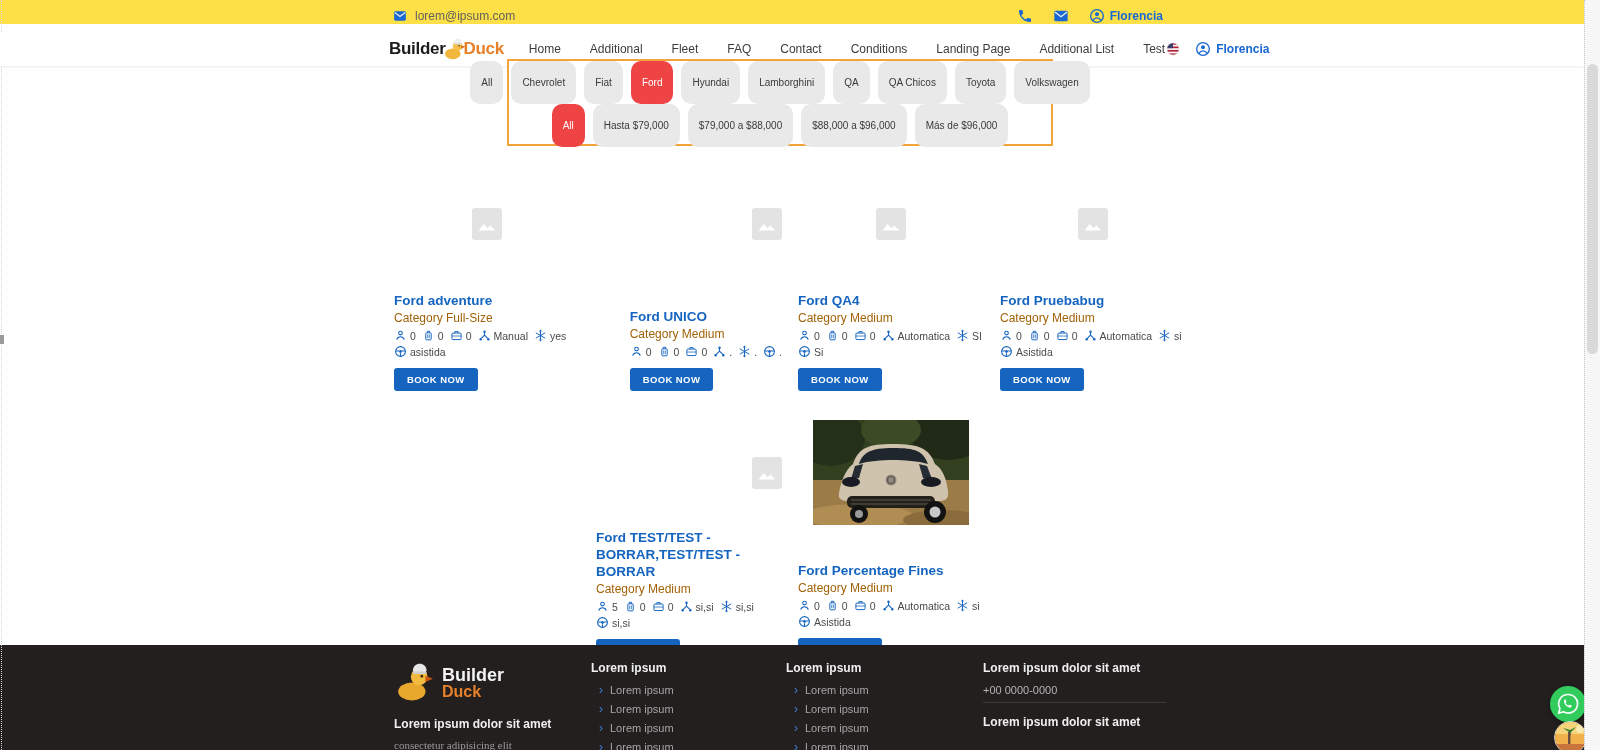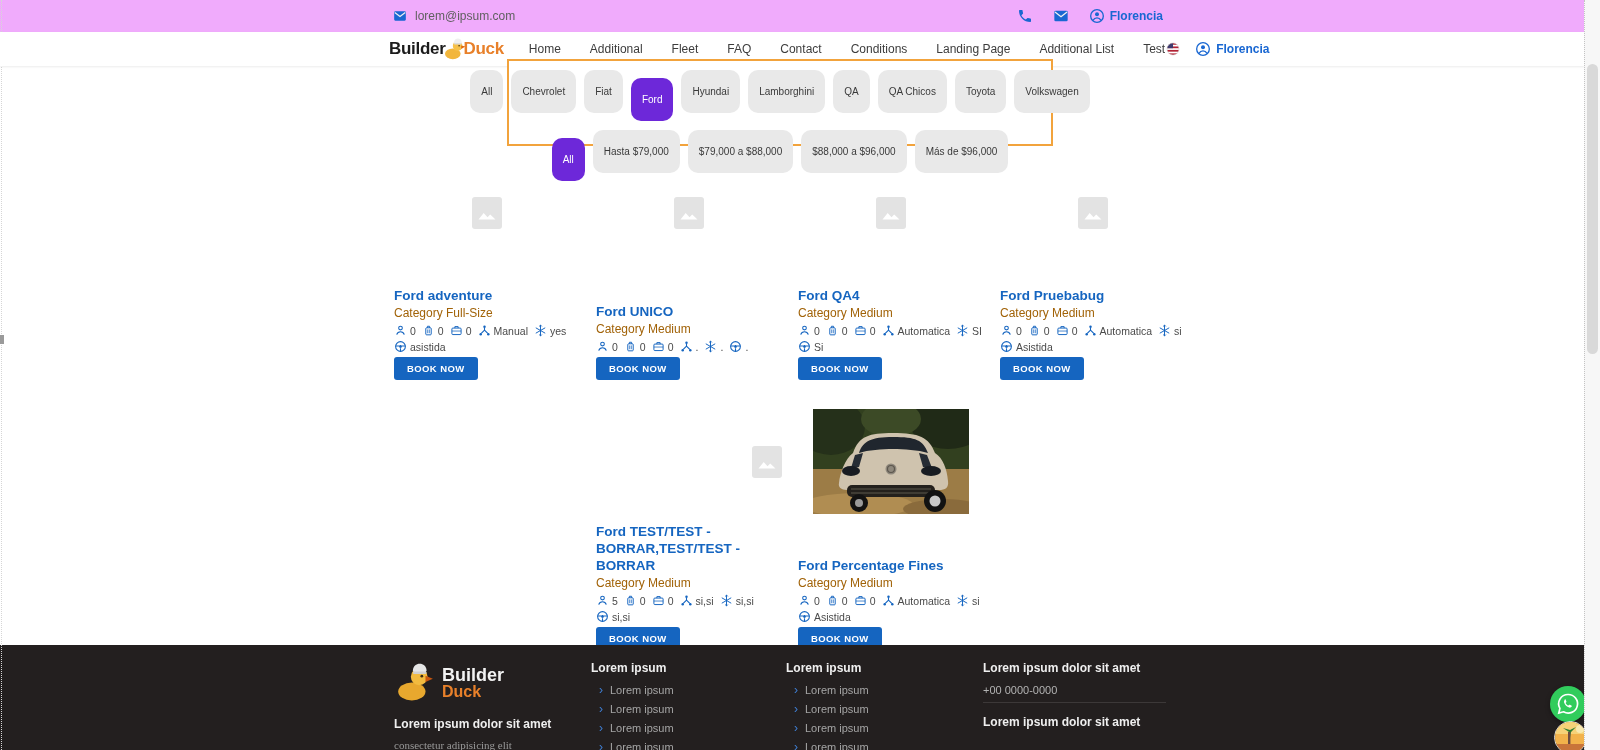--- a/index.html
+++ b/index.html
@@ -1,20 +1,20 @@
 <!DOCTYPE html>
 <html><head>
 <meta charset="utf-8">
 <style>
   * { margin:0; padding:0; box-sizing:border-box; }
   html,body { width:1600px; height:750px; overflow:hidden; background:#fff;
               font-family:"Liberation Sans", sans-serif; position:relative; }
 
   
-  .topbar { position:absolute; top:0; left:0; right:16px; height:32px; background:#f0abfc; }
+  .topbar { position:absolute; top:0; left:0; right:16px; height:24px; background:#fde047; }
   .topbar-inner { position:absolute; left:393px; width:770px; height:32px;
                   display:flex; align-items:center; justify-content:space-between; }
   .tb-left { display:flex; align-items:center; gap:8px; }
   .tb-right { display:flex; align-items:center; gap:20px; }
   .tb-email { font-size:12px; color:#5f5f5f; }
   .tb-user { display:flex; align-items:center; gap:5px; font-size:12px; color:#1967D2; font-weight:bold; cursor:pointer; }
   .icon16 { width:16px; height:16px; display:inline-block; }
   .icon14 { width:14px; height:14px; display:inline-block; }
 
   
@@ -29,37 +29,37 @@
   .nav-item { font-size:12px; color:#3c3c3c; cursor:pointer; white-space:nowrap; }
   .nav-right { margin-left:auto; display:flex; align-items:center; gap:14px; }
 
   
   .filterbox { position:absolute; left:507px; top:59px; width:546px; height:87px;
                background:#fff; border:2px solid #F2A33C; z-index:5;
                display:flex; flex-direction:column; justify-content:space-evenly; align-items:center; }
   .chip-row { display:flex; align-items:center; gap:8px; }
   .chip { background:#e9e9e9; color:#3a3a3a; font-size:10px; padding:16px 11px; border-radius:10px;
           cursor:pointer; white-space:nowrap; }
-  .chip.sel { background:#6d28d9; color:#fff;margin-top:17px; }
+  .chip.sel { background:#ef4444; color:#fff; }
 
   
-  .grid { position:absolute; left:394px; top:165px; width:792px;
+  .grid { position:absolute; left:394px; top:176px; width:792px;
           display:grid; grid-template-columns:repeat(4,186px); grid-template-rows:215px 245px;
           column-gap:16px; row-gap:25px; }
   .card { display:flex; flex-direction:column; }
   .card-img { display:flex; align-items:center; justify-content:center; flex:0 0 auto; }
   .r1 .card-img { height:95px; }
   .r2 .card-img { height:113px; }
   .card-body { flex:1; display:flex; flex-direction:column; justify-content:flex-end; }
   .car-title { color:#1565C0; font-weight:bold; font-size:13.5px; line-height:17px; margin-bottom:2px; cursor:pointer; }
   .car-cat { color:#a16207; font-size:12px; margin-bottom:4px; }
   .specs { display:flex; flex-wrap:wrap; column-gap:6px; row-gap:3px; margin-bottom:4px; }
   .spec { display:flex; align-items:center; gap:3px; font-size:10.5px; color:#4a4a4a; white-space:nowrap; }
   .spec svg { width:13px; height:13px; flex:0 0 auto; }
-  .book-btn { margin-top:0; align-self:flex-start; background:#1565C0; color:#fff; border:none;
+  .book-btn { margin-top:6px; align-self:flex-start; background:#1565C0; color:#fff; border:none;
               font-family:"Liberation Sans", sans-serif; font-size:9.5px; font-weight:bold;
               letter-spacing:0.4px; padding:6px 13px; border-radius:3px; cursor:pointer; }
   .ph-icon { width:30px; height:32px; }
 
   
   .footer { position:absolute; top:645px; left:0; right:16px; height:105px; background:#231F1F; overflow:hidden; }
   .footer-inner { position:absolute; left:394px; top:16px; width:792px;
                   display:grid; grid-template-columns:197px 195px 197px 203px; }
   .f-logo { display:flex; align-items:center; gap:6px; }
   .f-logo-b { font-size:18px; font-weight:bold; color:#f2f2f2; line-height:18px; }
@@ -263,21 +263,21 @@
               <circle cx="12" cy="12" r="2.6" fill="#1565C0"></circle>
               <path d="M3 11h6.5M14.5 11H21M12 15v6" fill="none" stroke="#1565C0" stroke-width="2"></path>
             </svg>
             <span>asistida</span>
           </span>
         </div>
       <button class="book-btn">BOOK NOW</button>
     </div>
   </div>
 
-  <div class="card r1" style="grid-area: 1 / 2;">
+  <div class="card r1" style="grid-area: 1 / 2; align-items: flex-end;">
     <div class="card-img">
         <svg class="ph-icon" viewBox="0 0 30 32">
           <rect width="30" height="32" rx="3" fill="#e3e3e3"></rect>
           <path d="M6.5 22.5l5.2-6.4 3.8 4.2 2.7-2.9 5.3 5.1z" fill="#fff"></path>
         </svg>
       </div>
     <div class="card-body">
       <div class="car-title">Ford UNICO</div>
       <div class="car-cat">Category Medium</div>
       <div class="specs">

